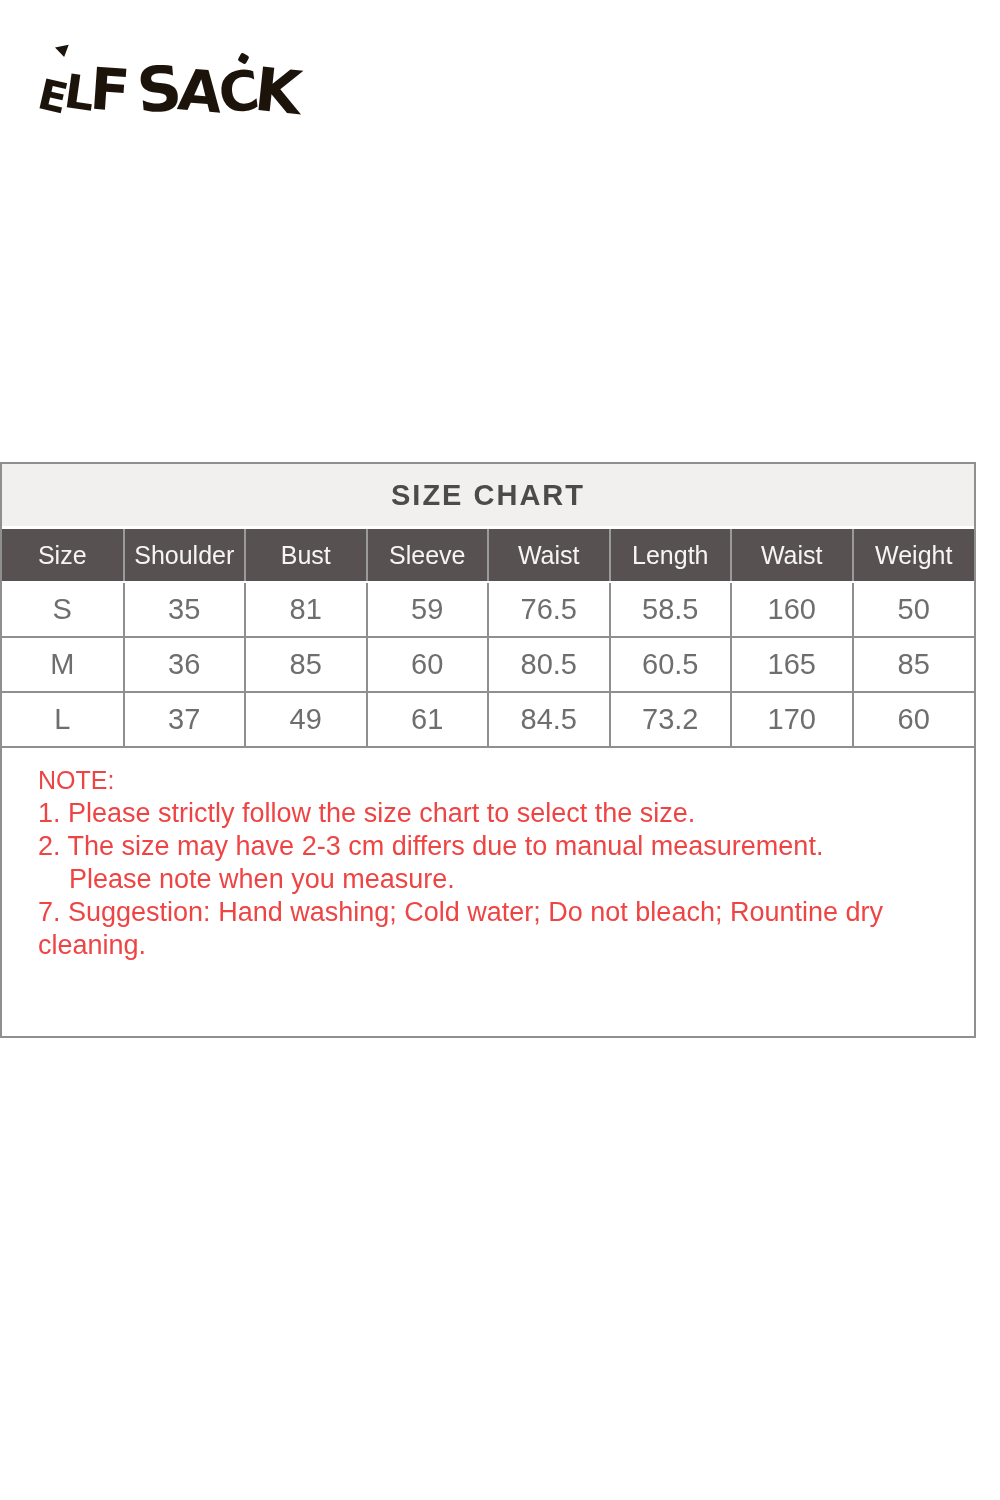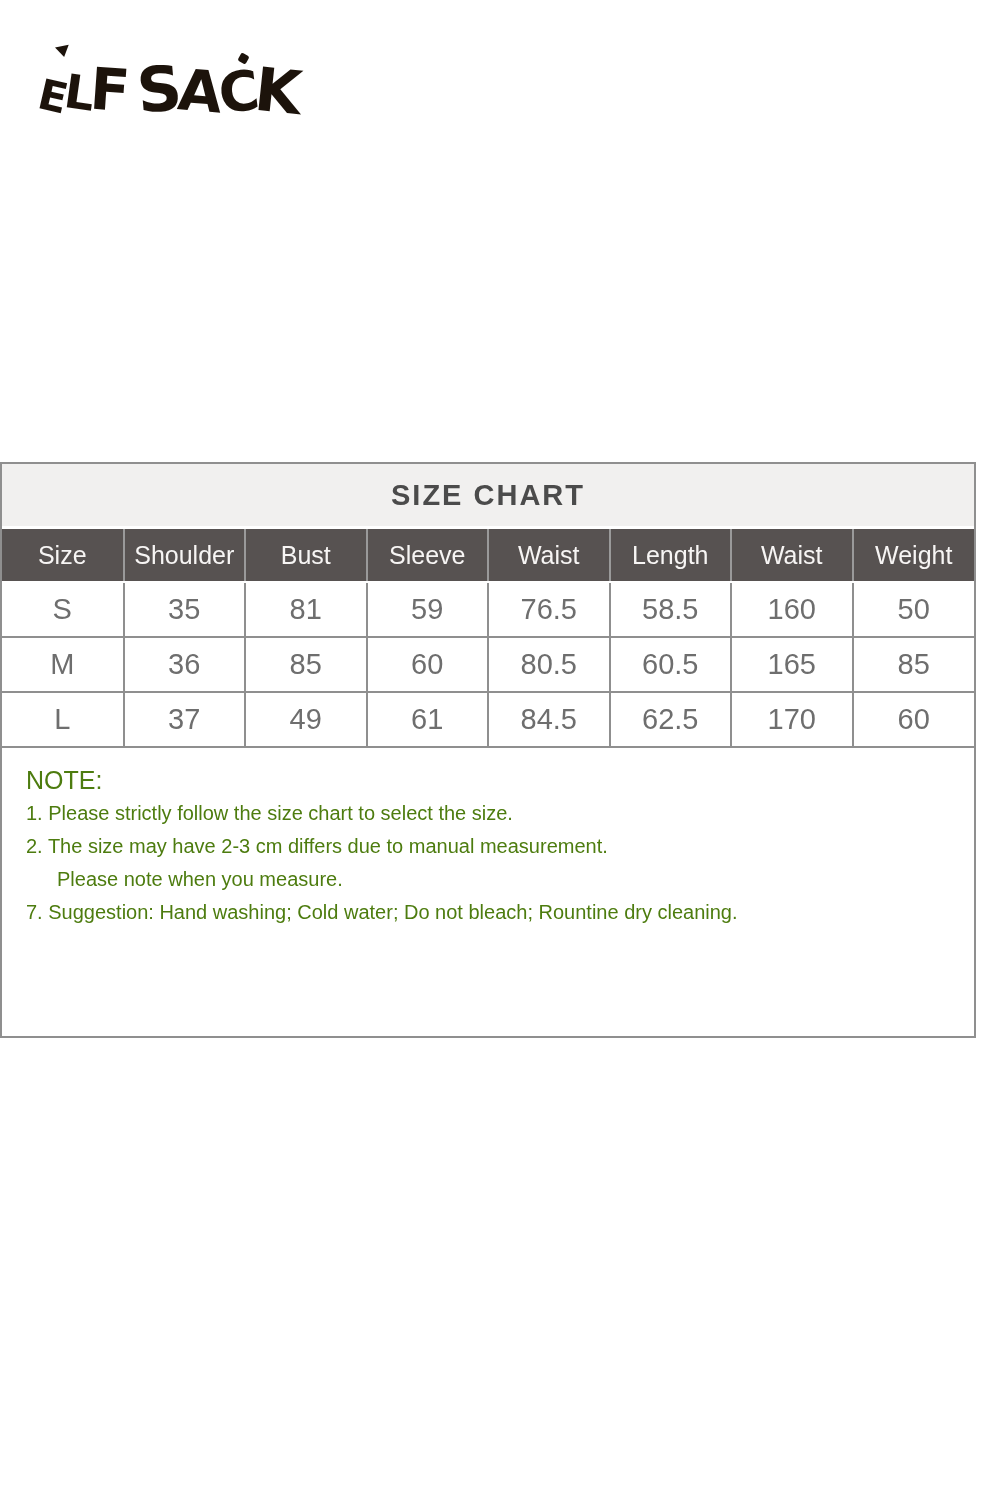--- a/index.html
+++ b/index.html
@@ -111,29 +111,29 @@
     text-align: center;
     vertical-align: middle;
     border-left: 2px solid #8f8f8f;
     border-bottom: 2px solid #8f8f8f;
     background: #ffffff;
   }
   table.size-table td:first-child { border-left: none; }
 
   
   .note {
-    padding: 16px 18px 0 24px;
-    color: #4d7c0f;
+    padding: 16px 18px 0 36px;
+    color: #ef4444;
   }
   .note-heading {
     font-size: 25px;
     line-height: 33px;
   }
   .note-line {
-    font-size: 20px;
+    font-size: 27px;
     line-height: 33px;
   }
   .note-line.indent { padding-left: 31px; }
 </style>
 </head>
 <body>
 
 <div class="page">
 
   <div class="logo">
@@ -187,21 +187,21 @@
             <td>60.5</td>
             <td>165</td>
             <td>85</td>
           </tr>
           <tr>
             <td>L</td>
             <td>37</td>
             <td>49</td>
             <td>61</td>
             <td>84.5</td>
-            <td>62.5</td>
+            <td>73.2</td>
             <td>170</td>
             <td>60</td>
           </tr>
         </tbody>
     </table>
 
     <div class="note">
       <div class="note-heading">NOTE:</div>
       <div>
           <div class="note-line">1. Please strictly follow the size chart to select the size.</div>

